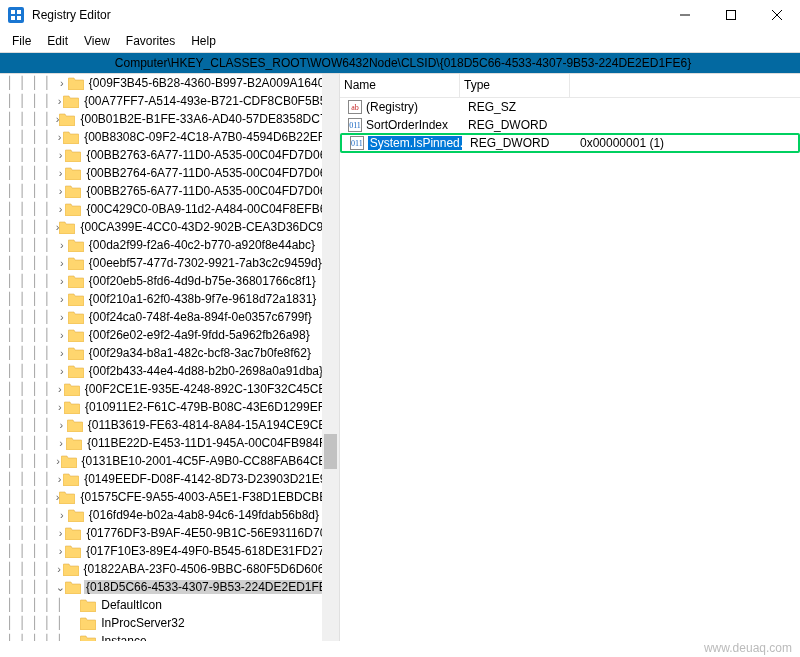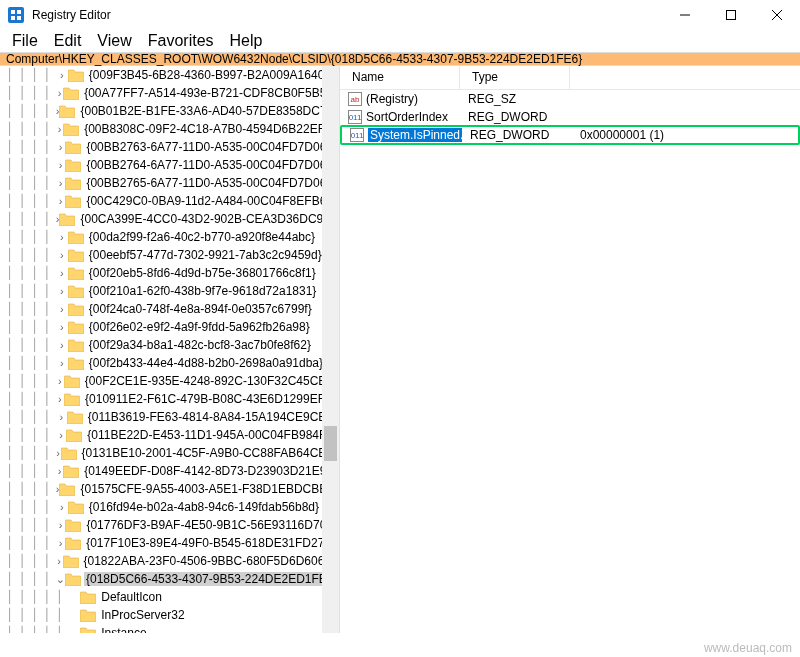--- a/index.html
+++ b/index.html
@@ -3,39 +3,39 @@
 <meta charset="utf-8">
 <style>
 * { margin: 0; padding: 0; box-sizing: border-box; font-family: 'Segoe UI', Tahoma, sans-serif; font-size: 12px; }
 body { background: #fff; width: 800px; height: 657px; overflow: hidden; position: relative; }
 .titlebar { height: 30px; display: flex; align-items: center; padding-left: 8px; background: #fff; }
 .titlebar .app-icon { width: 16px; height: 16px; background: #1976d2; display: flex; align-items: center; justify-content: center; color: #fff; font-size: 9px; font-weight: bold; border-radius: 2px; }
 .titlebar .title { margin-left: 8px; font-size: 12px; }
 .titlebar .controls { margin-left: auto; display: flex; }
 .titlebar .ctrl { width: 46px; height: 30px; display: flex; align-items: center; justify-content: center; }
 .menubar { height: 22px; display: flex; align-items: center; padding-left: 4px; gap: 0; }
-.menubar .item { padding: 0 8px; font-size: 16px; }
-.addressbar { height: 14px; border-top: 1px solid #dcdcdc; border-bottom: 1px solid #dcdcdc; display: flex; align-items: center; padding-left: 6px; background: #fdba74; font-size: 12px; }
+.menubar .item { padding: 0 8px; font-size: 12px; }
+.addressbar { height: 22px; border-top: 1px solid #dcdcdc; border-bottom: 1px solid #dcdcdc; display: flex; align-items: center; padding-left: 6px; background: #0369a1; font-size: 12px; justify-content: center; }
 .content { display: flex; height: calc(657px - 30px - 22px - 22px - 16px); }
 .tree-pane { width: 340px; height: 100%; overflow: hidden; position: relative; border-right: 1px solid #e0e0e0; }
 .tree-inner { overflow-y:auto; height:100%; }
 .list-pane { flex: 1; height: 100%; position: relative; background: #fff; }
 .list-header { display: flex; height: 24px; border-bottom: 1px solid #e8e8e8; }
-.list-header .col { padding: 4px 12px; font-size: 12px; border-right: 1px solid #e8e8e8; }
+.list-header .col { padding: 4px 4px; font-size: 12px; border-right: 1px solid #e8e8e8; }
 .col-name { width: 120px; padding-left: 8px; }
 .col-type { width: 110px; }
 .col-data { flex: 1; }
 .list-row { display: flex; height: 18px; align-items: center; }
 .list-row .cell { font-size: 12px; white-space: nowrap; overflow: hidden; }
 .cell-name { width: 120px; padding-left: 8px; display: flex; align-items: center; gap: 4px; }
 .cell-type { width: 110px; padding-left: 8px; }
 .cell-data { flex: 1; padding-left: 8px; }
 .row-highlight { border: 2px solid #00d060; border-radius: 2px; margin: -1px 0; height: 20px; }
 .row-selected .cell-name .label { background: #0078d7; color: #fff; padding: 0 2px; }
-.val-icon { width: 14px; height: 14px; display: inline-flex; align-items: center; justify-content: center; font-size: 8px; border: 1px solid #888; background: #fff; }
+.val-icon { width: 14px; height: 14px; display: inline-flex; align-items: center; justify-content: center; font-size: 8px; border: 1px solid #888; background: #fff; font-family: Liberation Serif, serif; }
 .val-icon.str { color: #c62828; }
 .val-icon.bin { color: #1565c0; }
 .tree-row { display: flex; align-items: center; height: 18px; white-space: nowrap; font-size: 12px; }
 .tree-label { padding: 0 2px; }
 .tree-row.selected .tree-label { background: #d0d0d0; }
 .twisty { width: 12px; text-align: center; color: #666; font-size: 11px; display: inline-block; }
 .folder-icon { width: 16px; height: 13px; display: inline-block; margin-right: 3px; }
 .lines { color: #a0a0a0; font-family: monospace; letter-spacing: -1px; white-space: pre; }
 .scrollbar-v { position: absolute; right: 0; top: 0; bottom: 0; width: 17px; background: #f0f0f0; }
 .scrollbar-v .thumb { background: #c2c2c2; position: absolute; left: 2px; right: 2px; border-radius: 0; }

